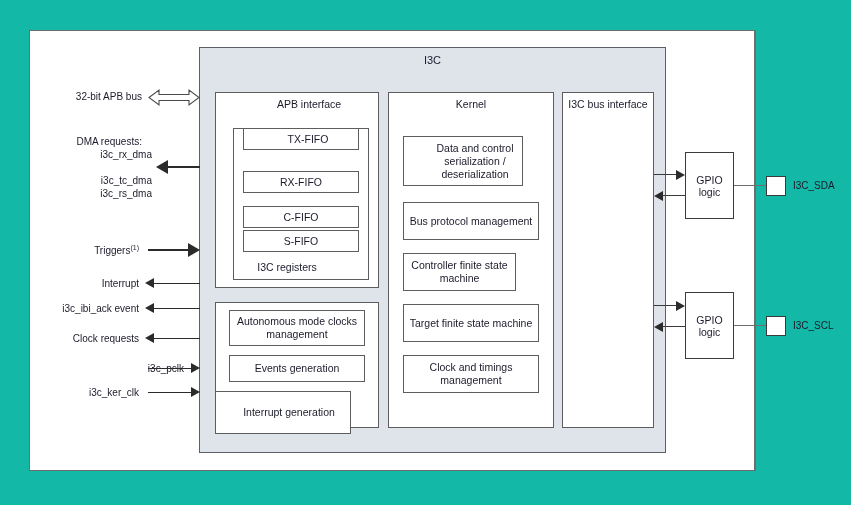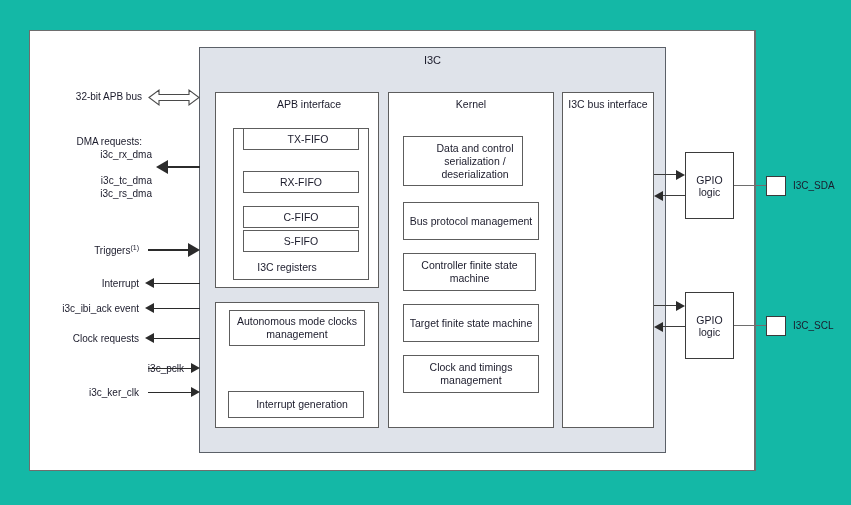--- a/index.html
+++ b/index.html
@@ -158,28 +158,29 @@
   <div class="abs subbox fifo" style="top:128px;padding-left:14px;">TX-FIFO</div>
   <div class="abs subbox fifo" style="top:171px;">RX-FIFO</div>
   <div class="abs subbox fifo" style="top:206px;">C-FIFO</div>
   <div class="abs subbox fifo" style="top:230px;">S-FIFO</div>
 
   <div class="block-title" style="left:233px; top:261px; width:108px;">I3C registers</div>
 
   <div class="abs block auto-box"></div>
 
   <div class="abs subbox" style="left:229px; top:310px; width:136px; height:36px;">Autonomous mode clocks management</div>
-  <div class="abs subbox" style="left:228px; top:391px; width:136px; height:27px;padding-left:12px;">Interrupt generation</div>
+  <div class="abs subbox" style="left:229px; top:355px; width:136px; height:27px;">Events generation</div>
+  <div class="abs subbox" style="left:215px; top:391px; width:136px; height:43px;padding-left:12px;">Interrupt generation</div>
 
   <div class="abs block kernel-box"></div>
   <div class="block-title" style="left:388px; top:98px; width:166px;">Kernel</div>
 
   <div class="abs subbox" style="left:403px; top:136px; width:120px; height:50px;padding-left:24px;">Data and control serialization / deserialization</div>
   <div class="abs subbox" style="left:403px; top:202px; width:136px; height:38px;">Bus protocol management</div>
-  <div class="abs subbox" style="left:403px; top:253px; width:133px; height:38px;">Controller finite state machine</div>
+  <div class="abs subbox" style="left:403px; top:253px; width:113px; height:38px;">Controller finite state machine</div>
   <div class="abs subbox" style="left:403px; top:304px; width:136px; height:38px;">Target finite state machine</div>
   <div class="abs subbox" style="left:403px; top:355px; width:136px; height:38px;">Clock and timings management</div>
 
   <div class="abs block busif-box"></div>
   <div class="block-title" style="left:562px; top:98px; width:92px;">I3C bus interface</div>
 
   <div class="abs gpio-box" style="left:685px; top:152px;">
     <span>GPIO</span>
     <span>logic</span>
   </div>

